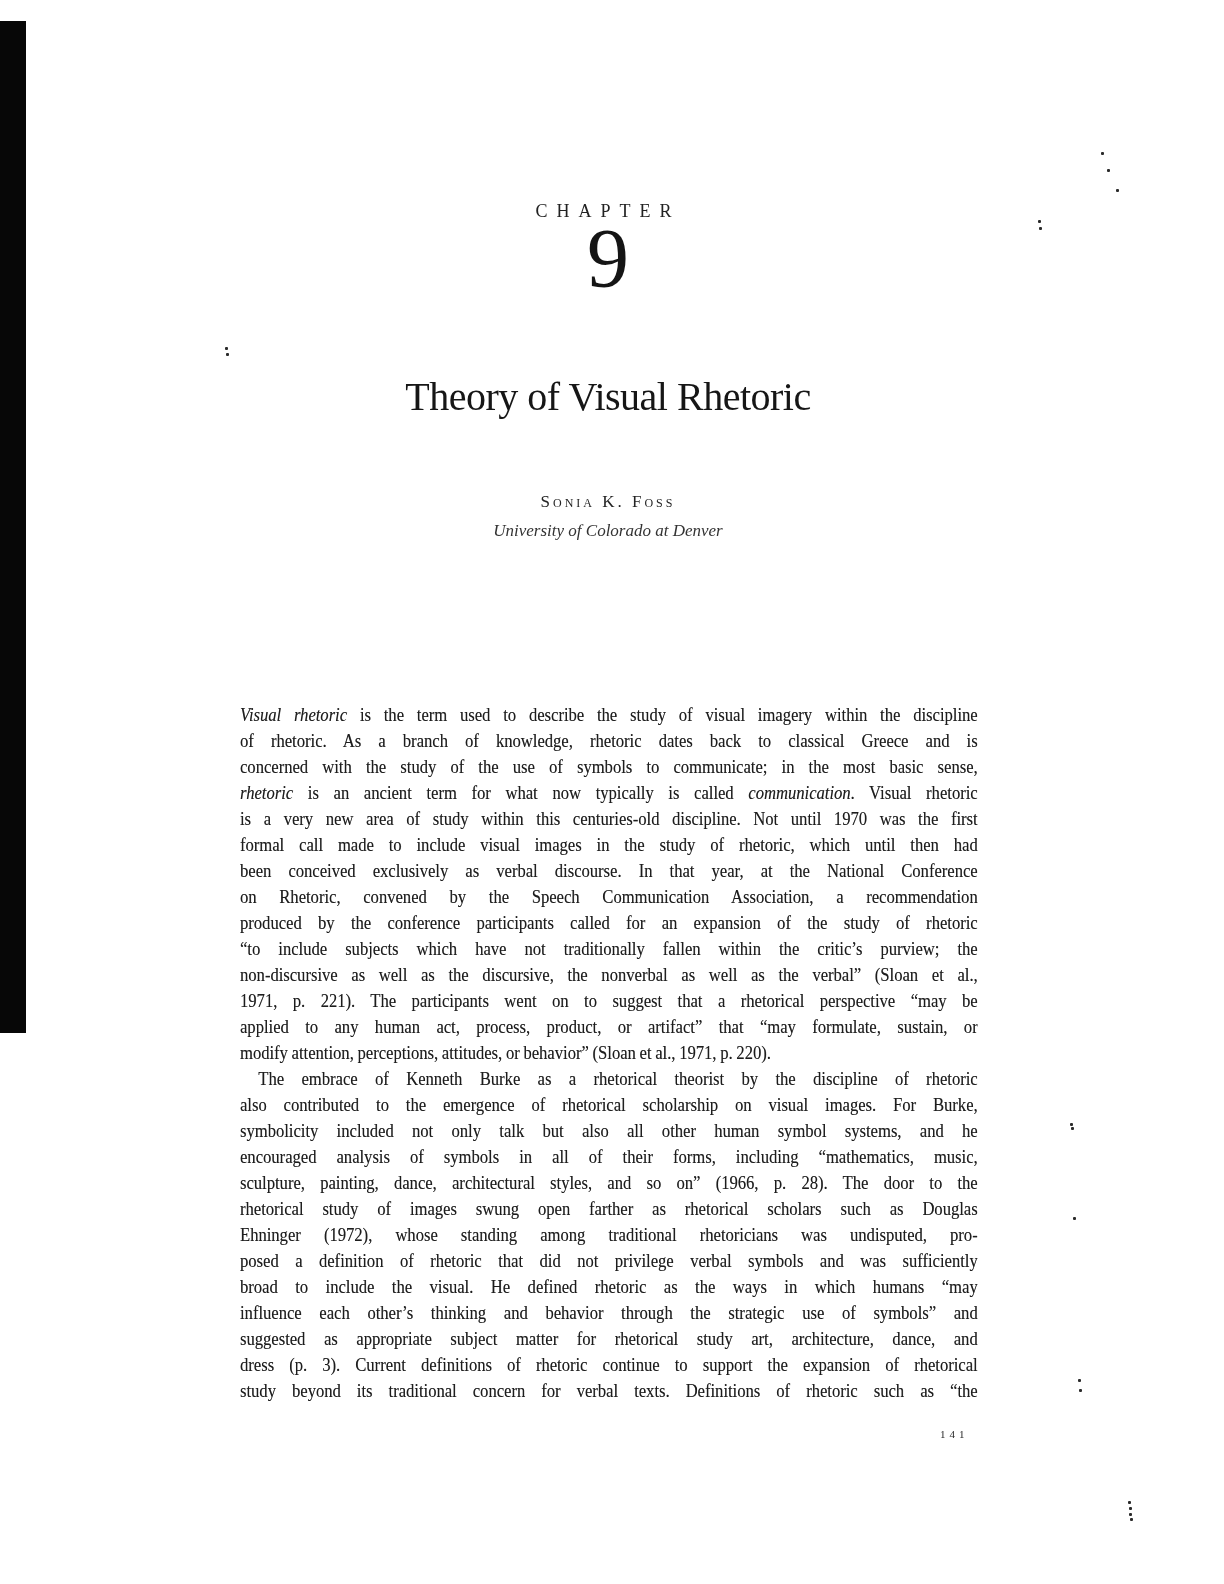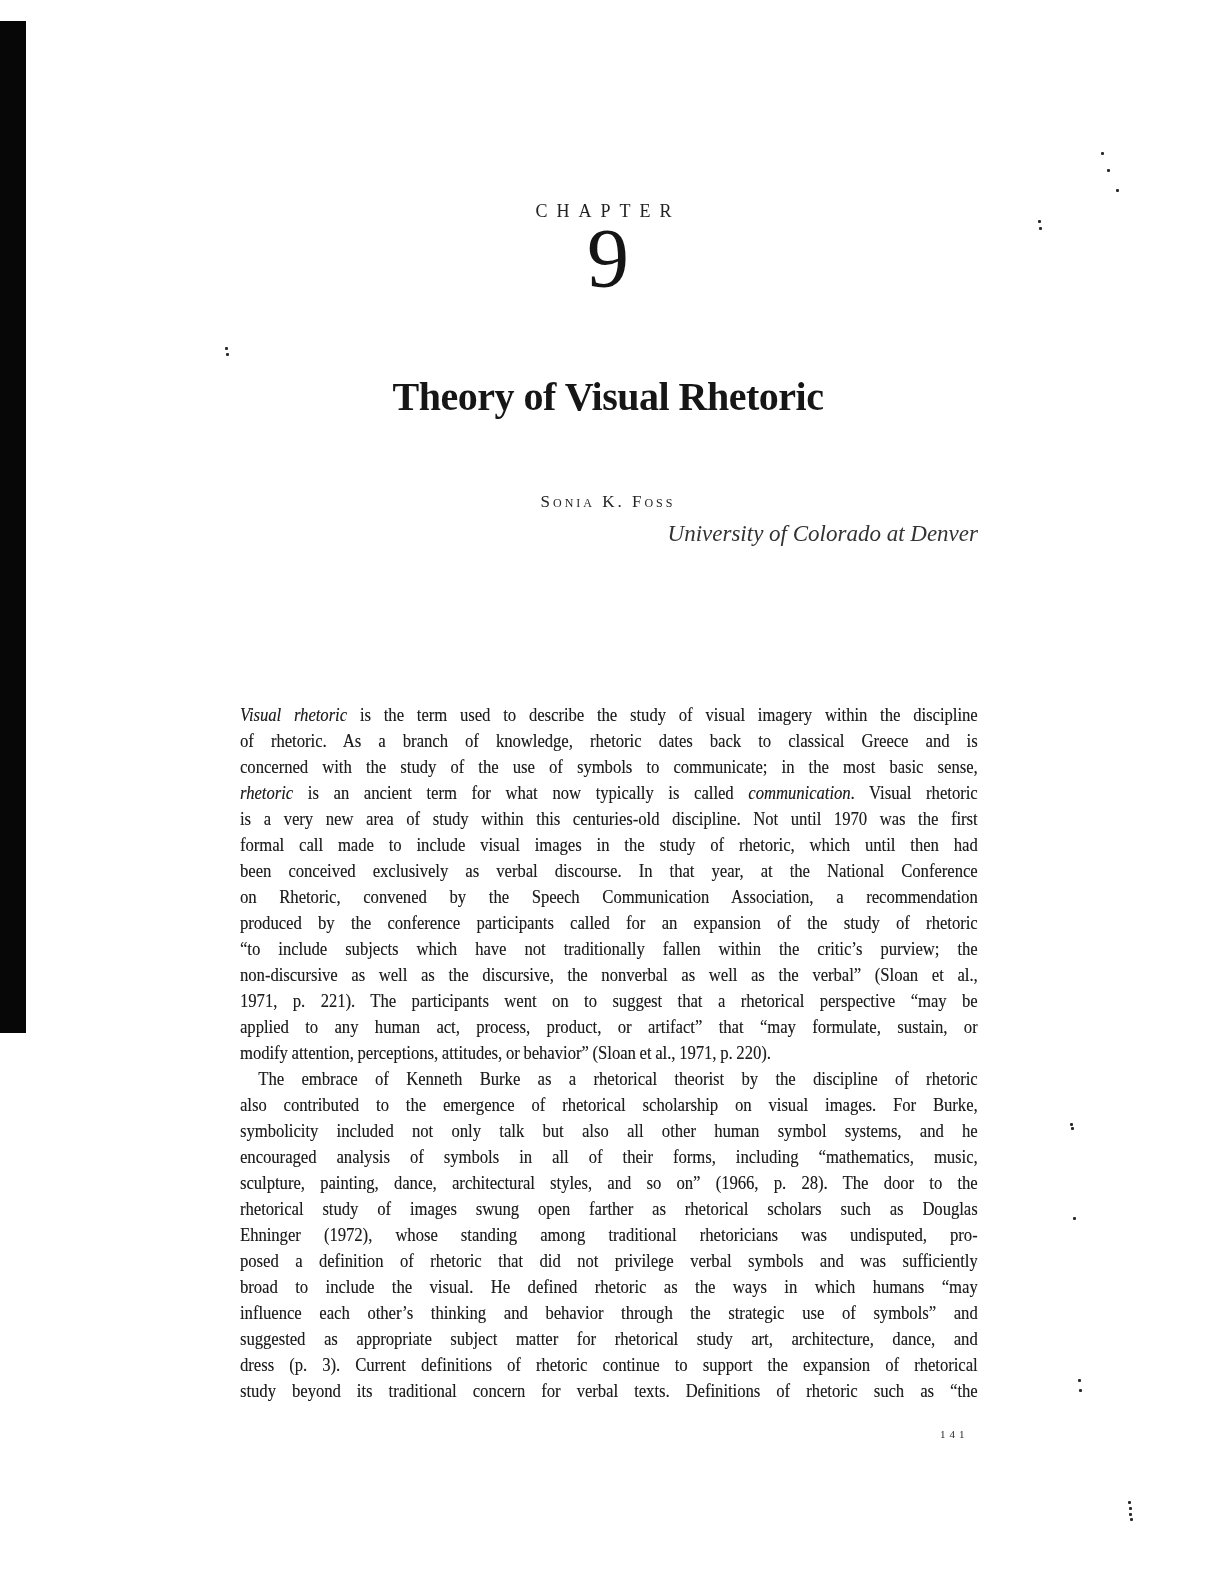--- a/index.html
+++ b/index.html
@@ -29,34 +29,32 @@
   }
   .chapter-number {
     top: 196px;
     font-size: 84px; line-height: 1;
     color: #151515;
   }
   .chapter-title {
     top: 352px;
     font-size: 40px; letter-spacing: -0.5px;
     color: #161616;
-    font-weight: bold;
   }
   .author {
     top: 471px;
     font-variant: small-caps;
     font-size: 17px; letter-spacing: 3px;
     color: #242424;
   }
   .affiliation {
     top: 500px;
     font-style: italic;
-    font-size: 23px;
+    font-size: 17px;
     color: #333;
-    text-align: right;
   }
 
   .bodyblock {
     position: absolute; left: 240px; top: 681px;
     width: 845px;
     transform: scaleX(0.873);
     transform-origin: 0 0;
     font-size: 19px; line-height: 26px;
     word-spacing: -0.5px;
     color: #1d1d1d;

